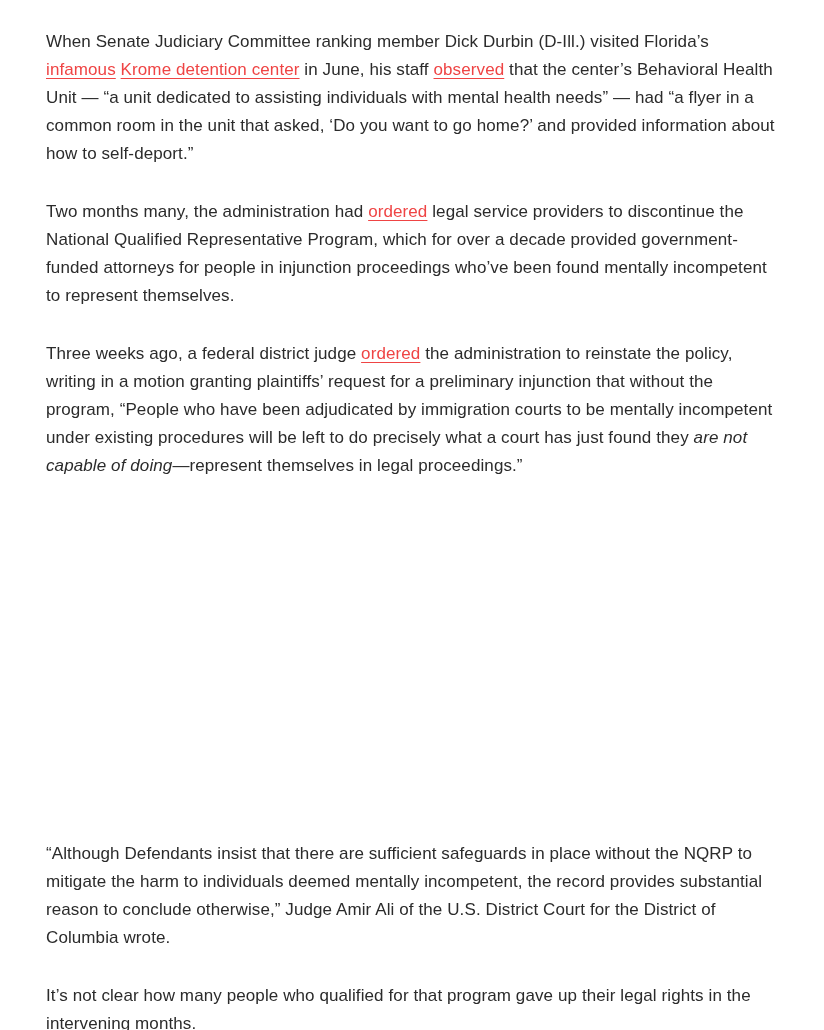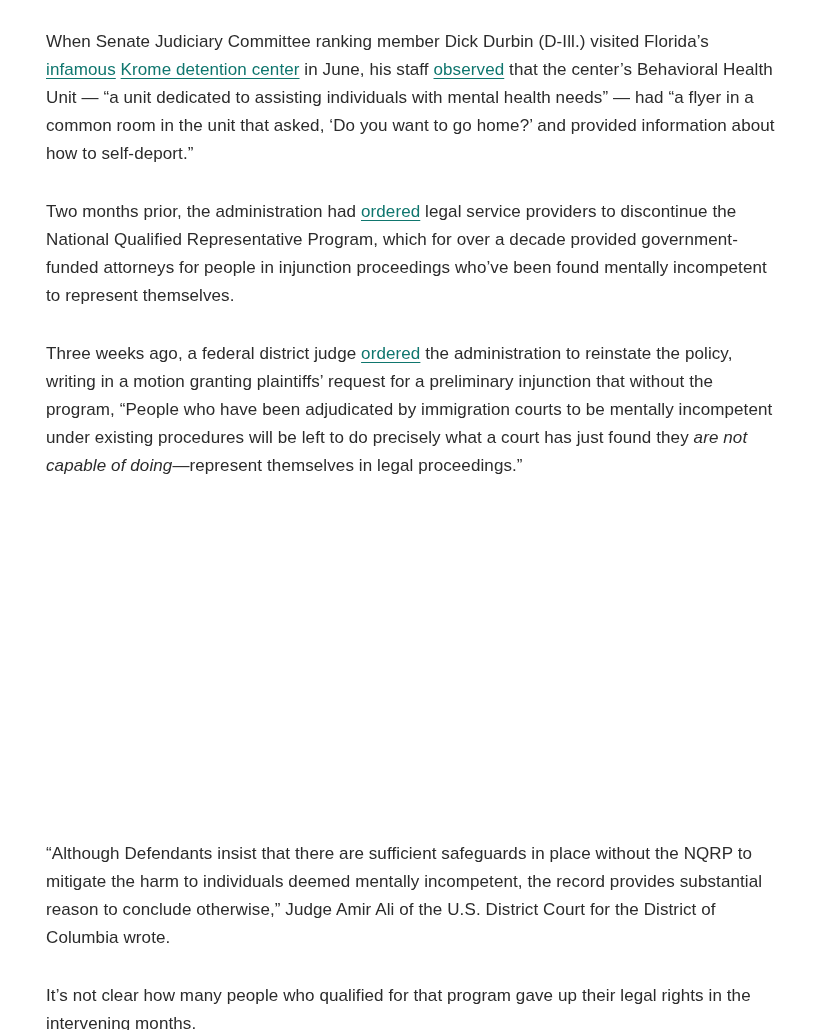--- a/index.html
+++ b/index.html
@@ -19,21 +19,21 @@
     font-family: "Liberation Sans", sans-serif;
     font-size: 17px;
     line-height: 28px;
     color: #2b2b2b;
     letter-spacing: 0.1px;
   }
   .article-body p {
     margin: 0 0 30px 0;
   }
   a.link {
-    color: #0f766e;
+    color: #ef4444;
     text-decoration: underline;
     text-decoration-thickness: 1px;
     text-underline-offset: 3px;
     cursor: pointer;
   }
   .italic {
     font-style: italic;
   }
   .embed-placeholder {
     height: 300px;
@@ -42,21 +42,21 @@
   }
 </style>
 </head>
 <body>
 
 <div class="page">
   <div class="article-body">
 
     <p><span>When Senate Judiciary Committee ranking member Dick Durbin (D-Ill.) visited Florida’s </span><a class="link">infamous</a><span> </span><a class="link">Krome detention center</a><span> in June, his staff </span><a class="link">observed</a><span> that the center’s Behavioral Health Unit — “a unit dedicated to assisting individuals with mental health needs” — had “a flyer in a common room in the unit that asked, ‘Do you want to go home?’ and provided information about how to self-deport.”</span></p>
 
-    <p><span>Two months prior, the administration had </span><a class="link">ordered</a><span> legal service providers to discontinue the National Qualified Representative Program, which for over a decade provided government-funded attorneys for people in injunction proceedings who’ve been found mentally incompetent to represent themselves.</span></p>
+    <p><span>Two months many, the administration had </span><a class="link">ordered</a><span> legal service providers to discontinue the National Qualified Representative Program, which for over a decade provided government-funded attorneys for people in injunction proceedings who’ve been found mentally incompetent to represent themselves.</span></p>
 
     <p><span>Three weeks ago, a federal district judge </span><a class="link">ordered</a><span> the administration to reinstate the policy, writing in a motion granting plaintiffs’ request for a preliminary injunction that without the program, “People who have been adjudicated by immigration courts to be mentally incompetent under existing procedures will be left to do precisely what a court has just found they </span><span class="italic">are not capable of doing</span><span>—represent themselves in legal proceedings.”</span></p>
 
     <div class="embed-placeholder"></div>
 
     <p><span>“Although Defendants insist that there are sufficient safeguards in place without the NQRP to mitigate the harm to individuals deemed mentally incompetent, the record provides substantial reason to conclude otherwise,” Judge Amir Ali of the U.S. District Court for the District of Columbia wrote.</span></p>
 
     <p><span>It’s not clear how many people who qualified for that program gave up their legal rights in the intervening months.</span></p>
 
   </div>

